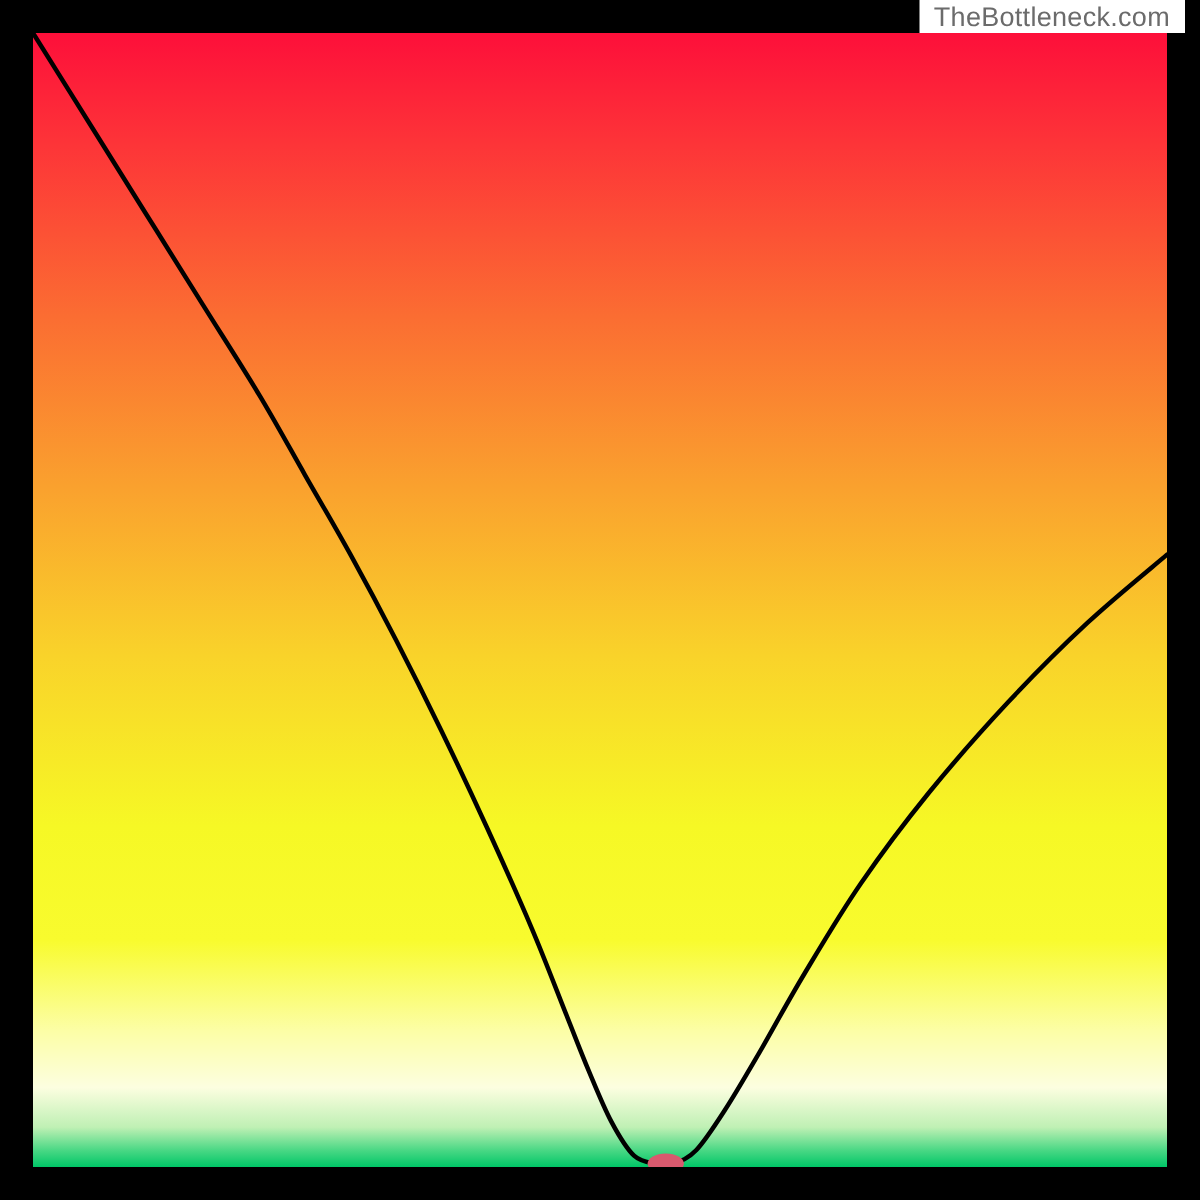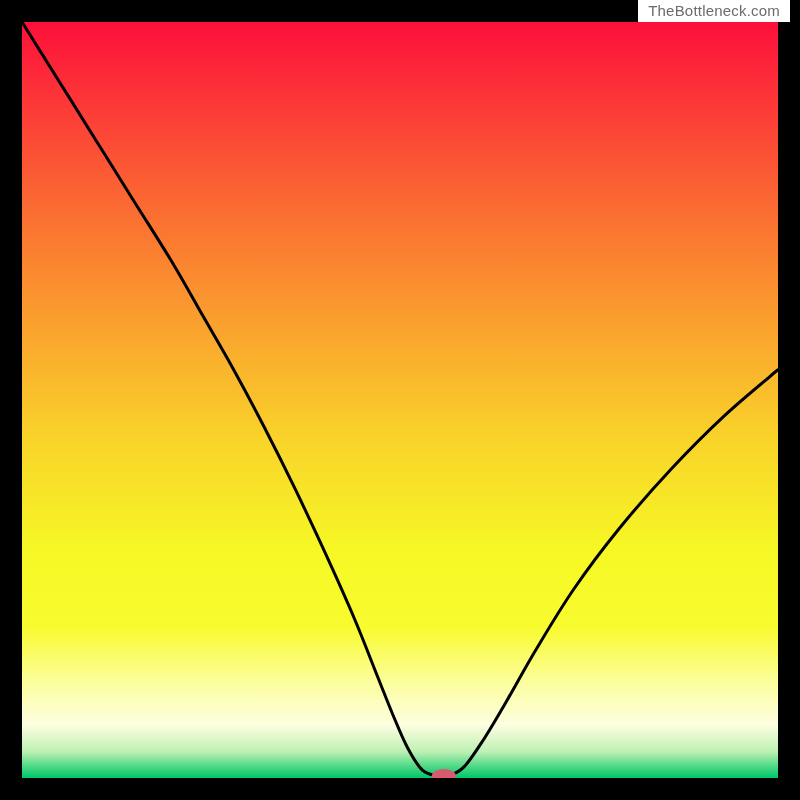--- a/index.html
+++ b/index.html
@@ -21,21 +21,21 @@
   .plot {
     position: absolute;
     inset: 0;
   }
   .attribution {
     position: absolute;
     top: -22px;
     right: -12px;
     height: 22px;
     line-height: 22px;
-    font-size: 15px;
+    font-size: 18px;
     color: #6b6b6b;
     background: #fff;
     padding: 0 10px 0 10px;
     font-weight: 500;
     letter-spacing: 0.2px;
     text-align: center;
   }
   svg { display: block; }
 </style>
 </head>

